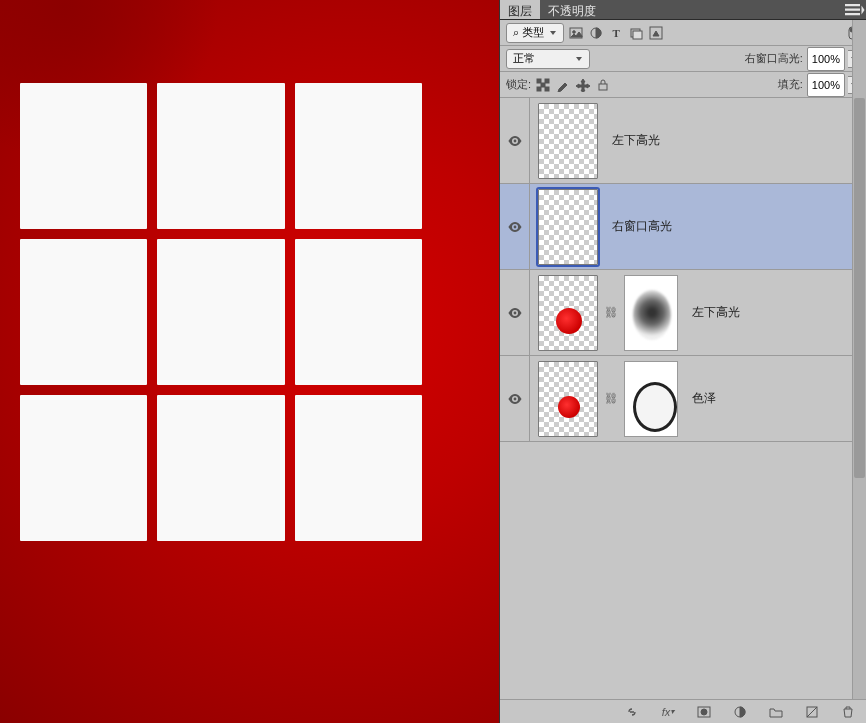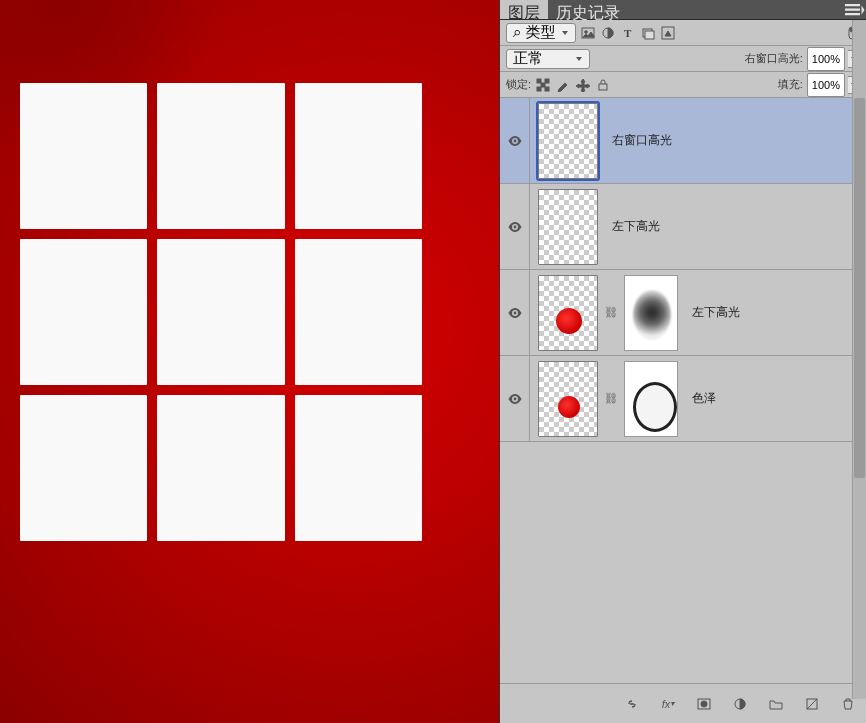--- a/index.html
+++ b/index.html
@@ -51,21 +51,21 @@
   display: flex;
   flex-direction: column;
   border-left: 1px solid #333;
   position: relative;
 }
 .panel-tabs {
   display: flex;
   height: 20px;
   background: #535353;
   color: #e5e5e5;
-  font-size: 16px;
+  font-size: 12px;
   align-items: stretch;
   border-bottom: 1px solid #2a2a2a;
 }
 .tab {
   padding: 3px 8px 0;
   cursor: default;
 }
 .tab.active {
   background: #c6c6c6;
   color: #2a2a2a;
@@ -90,21 +90,21 @@
   background: #c6c6c6;
 }
 .dropdown {
   display: inline-flex;
   align-items: center;
   height: 20px;
   padding: 0 4px 0 6px;
   background: #f0f0f0;
   border: 1px solid #8a8a8a;
   border-radius: 3px;
-  font-size: 15px;
+  font-size: 11px;
   gap: 3px;
 }
 .dropdown .caret {
   width: 12px; height: 12px;
   display: inline-flex; align-items: center; justify-content: center;
 }
 .dropdown .caret::after {
   content: "";
   border-left: 3px solid transparent;
   border-right: 3px solid transparent;
@@ -217,21 +217,21 @@
   content:"";position:absolute;left:8px;top:14px;width:38px;height:50px;border-radius:50%;
   background: radial-gradient(circle at 50% 45%, #333 10%, #666 35%, #eee 70%);
   filter: blur(1px);
 }
 .mask-art2::after {
   content:"";position:absolute;left:8px;top:20px;width:38px;height:44px;border-radius:50%;
   border:3px solid #222;background:#f4f4f4;
 }
 
 .bottom-bar {
-  height: 40px;
+  height: 24px;
   background: #c6c6c6;
   border-top: 1px solid #9a9a9a;
   display: flex;
   align-items: center;
   justify-content: flex-end;
   gap: 20px;
   padding: 0 10px;
 }
 .bottom-bar .ico {
   width: 16px;height:16px;display:inline-flex;align-items:center;justify-content:center;
@@ -267,21 +267,21 @@
     <div class="tile"></div>
     <div class="tile"></div>
     <div class="tile"></div>
   </div>
 </div>
 
 <div class="panel">
 
   <div class="panel-tabs">
     <div class="tab active">图层</div>
-    <div class="tab">历史记录</div>
+    <div class="tab">不透明度</div>
     <div class="tab-spacer"></div>
     <div class="tab-menu">
       <svg viewBox="0 0 16 16">
           <rect x="2" y="4" width="10" height="1.5"></rect>
           <rect x="2" y="7" width="10" height="1.5"></rect>
           <rect x="2" y="10" width="10" height="1.5"></rect>
           <path d="M13 5l2 3-2 3z"></path>
         </svg>
     </div>
   </div>
@@ -365,69 +365,69 @@
           <path d="M5 6V4a2 2 0 014 0v2" fill="none" stroke-width="1"></path>
         </svg>
       </span>
     <span style="flex:1"></span>
     <span class="label">填充:</span>
     <span class="pct-box">100%</span>
     <span class="pct-caret"></span>
   </div>
 
   <div class="layers" id="layers">
+      <div class="layer">
+        <div class="eye-col">
+          <svg viewBox="0 0 16 16">
+            <path d="M8 3C4 3 1.5 8 1.5 8S4 13 8 13s6.5-5 6.5-5S12 3 8 3zm0 8a3 3 0 110-6 3 3 0 010 6z"></path>
+            <circle cx="8" cy="8" r="1.4"></circle>
+          </svg>
+        </div>
+        <div class="thumbs">
+          <div class="thumb"></div>
+        </div>
+        <div class="layer-name">左下高光</div>
+      </div>
       <div class="layer selected">
         <div class="eye-col">
           <svg viewBox="0 0 16 16">
             <path d="M8 3C4 3 1.5 8 1.5 8S4 13 8 13s6.5-5 6.5-5S12 3 8 3zm0 8a3 3 0 110-6 3 3 0 010 6z"></path>
             <circle cx="8" cy="8" r="1.4"></circle>
           </svg>
         </div>
         <div class="thumbs">
           <div class="thumb selected-thumb"></div>
         </div>
         <div class="layer-name">右窗口高光</div>
       </div>
       <div class="layer">
         <div class="eye-col">
           <svg viewBox="0 0 16 16">
             <path d="M8 3C4 3 1.5 8 1.5 8S4 13 8 13s6.5-5 6.5-5S12 3 8 3zm0 8a3 3 0 110-6 3 3 0 010 6z"></path>
             <circle cx="8" cy="8" r="1.4"></circle>
           </svg>
         </div>
         <div class="thumbs">
-          <div class="thumb"></div>
+          <div class="thumb">
+            <div class="dot-red"></div>
+          </div>
+          <div class="link-icon">⛓</div>
+          <div class="mask-thumb mask-art1"></div>
         </div>
         <div class="layer-name">左下高光</div>
       </div>
       <div class="layer">
         <div class="eye-col">
           <svg viewBox="0 0 16 16">
             <path d="M8 3C4 3 1.5 8 1.5 8S4 13 8 13s6.5-5 6.5-5S12 3 8 3zm0 8a3 3 0 110-6 3 3 0 010 6z"></path>
             <circle cx="8" cy="8" r="1.4"></circle>
           </svg>
         </div>
         <div class="thumbs">
           <div class="thumb">
-            <div class="dot-red"></div>
-          </div>
-          <div class="link-icon">⛓</div>
-          <div class="mask-thumb mask-art1"></div>
-        </div>
-        <div class="layer-name">左下高光</div>
-      </div>
-      <div class="layer">
-        <div class="eye-col">
-          <svg viewBox="0 0 16 16">
-            <path d="M8 3C4 3 1.5 8 1.5 8S4 13 8 13s6.5-5 6.5-5S12 3 8 3zm0 8a3 3 0 110-6 3 3 0 010 6z"></path>
-            <circle cx="8" cy="8" r="1.4"></circle>
-          </svg>
-        </div>
-        <div class="thumbs">
-          <div class="thumb">
             <div class="dot-red small"></div>
           </div>
           <div class="link-icon">⛓</div>
           <div class="mask-thumb mask-art2"></div>
         </div>
         <div class="layer-name">色泽</div>
       </div>
     </div>
 
   <div class="scrollbar-track">

